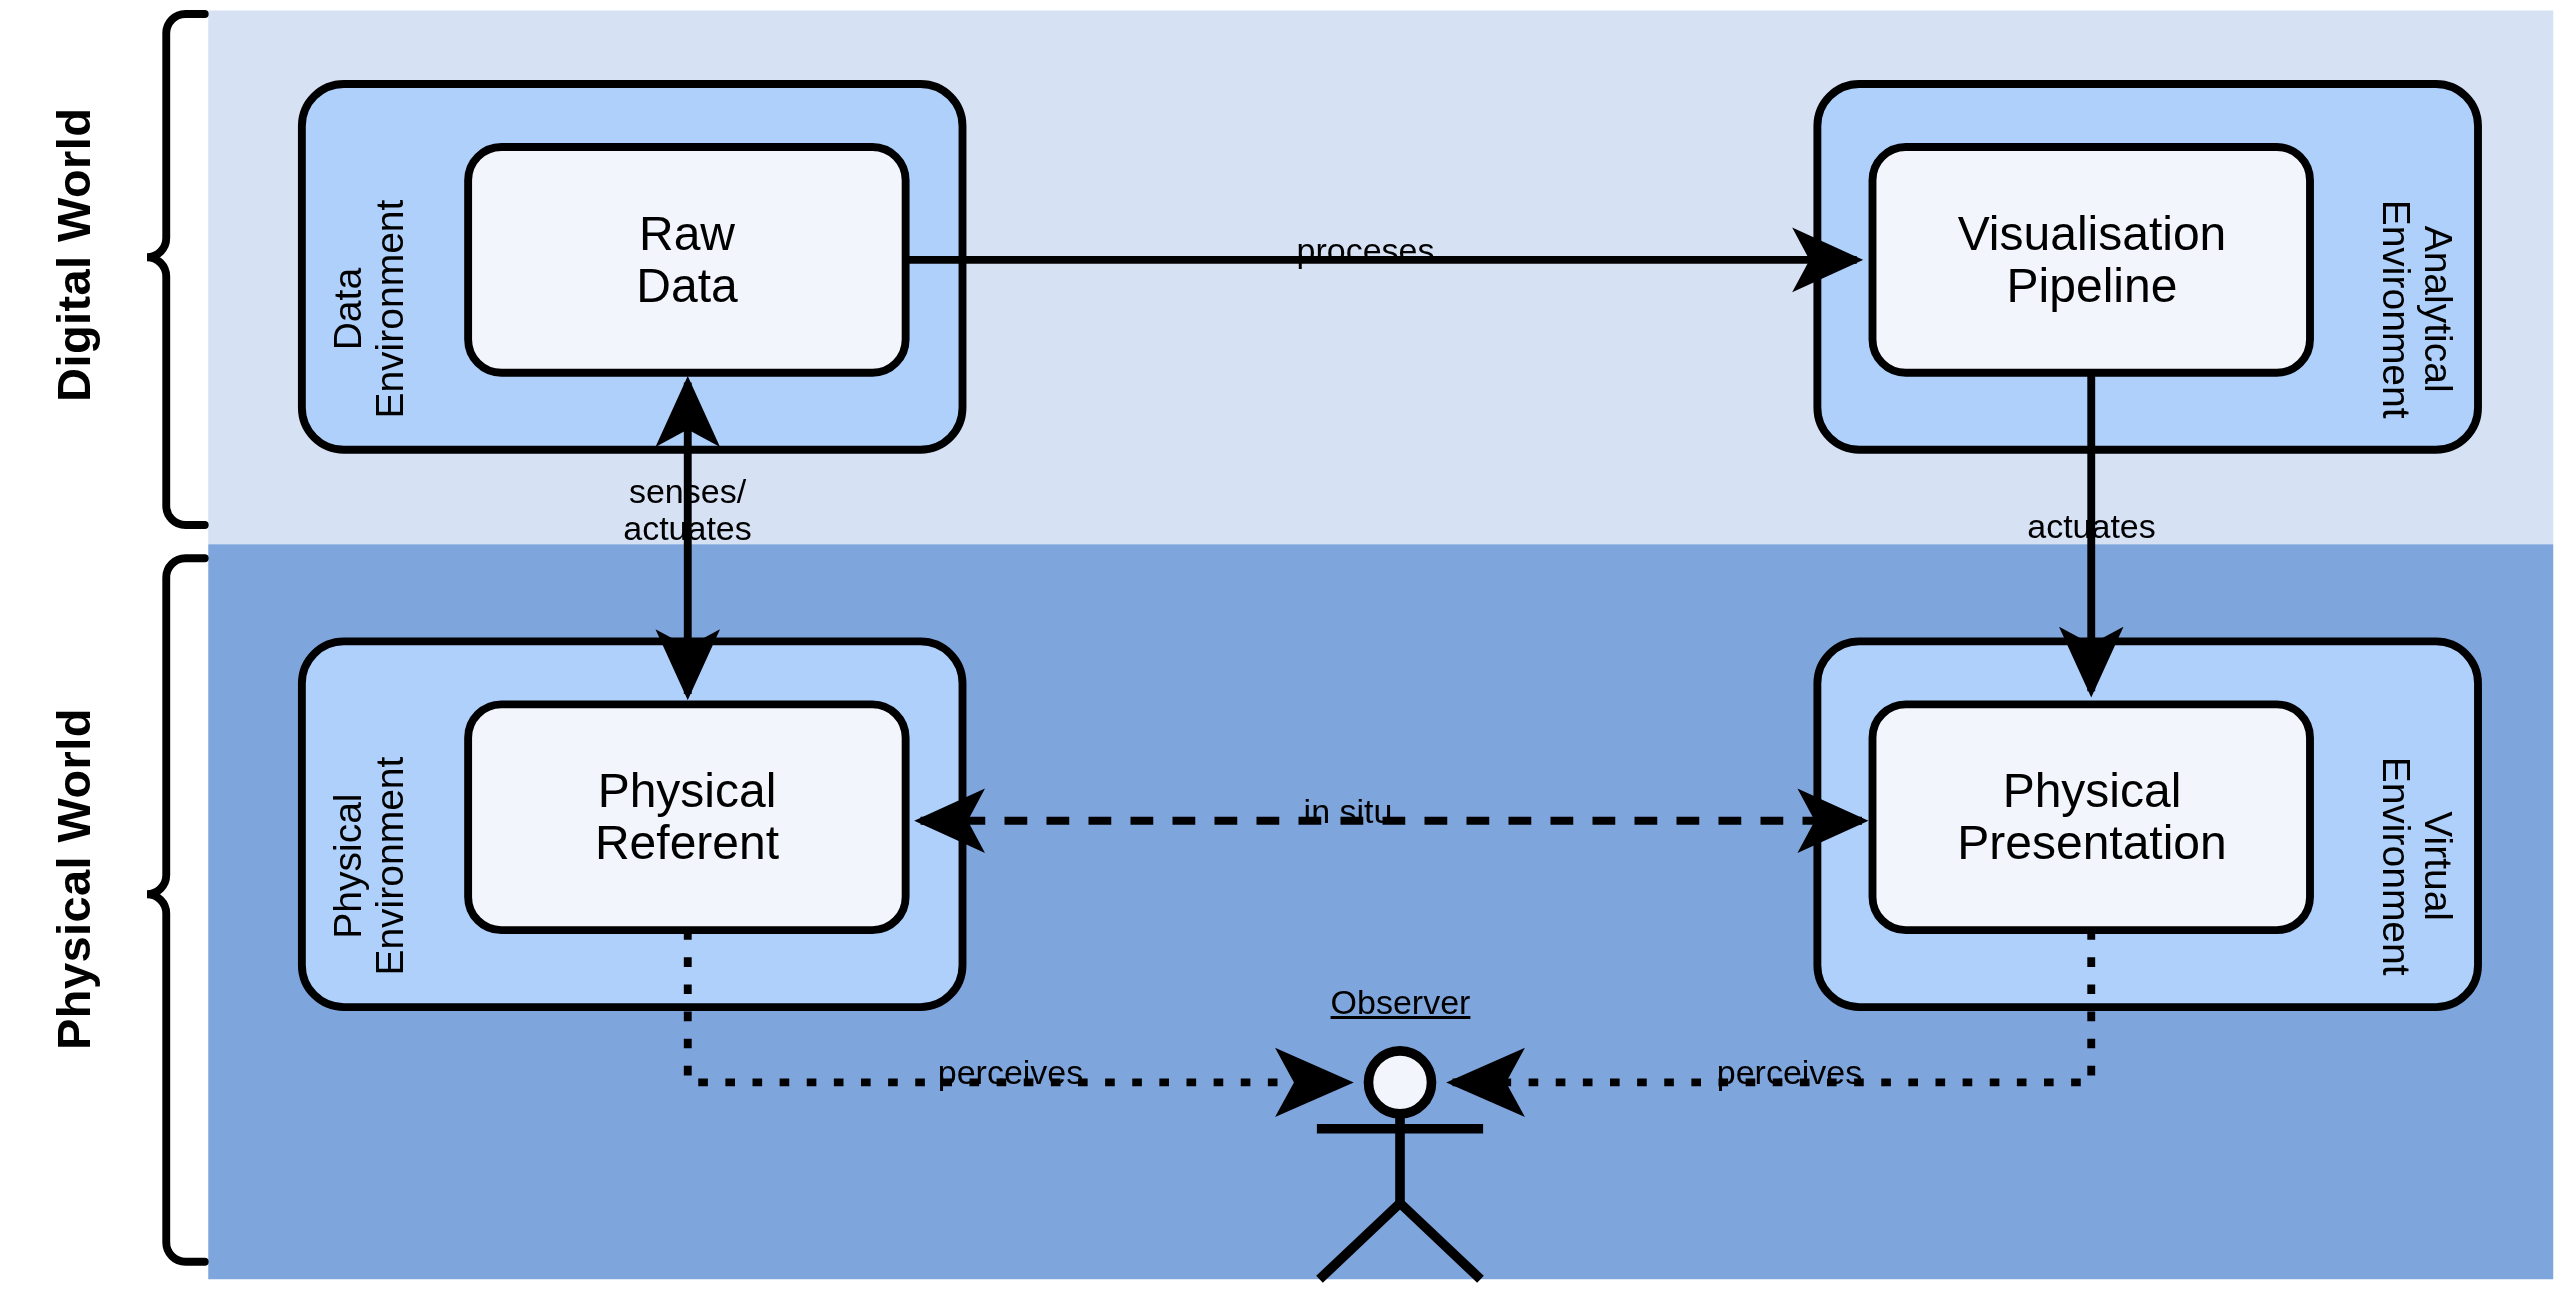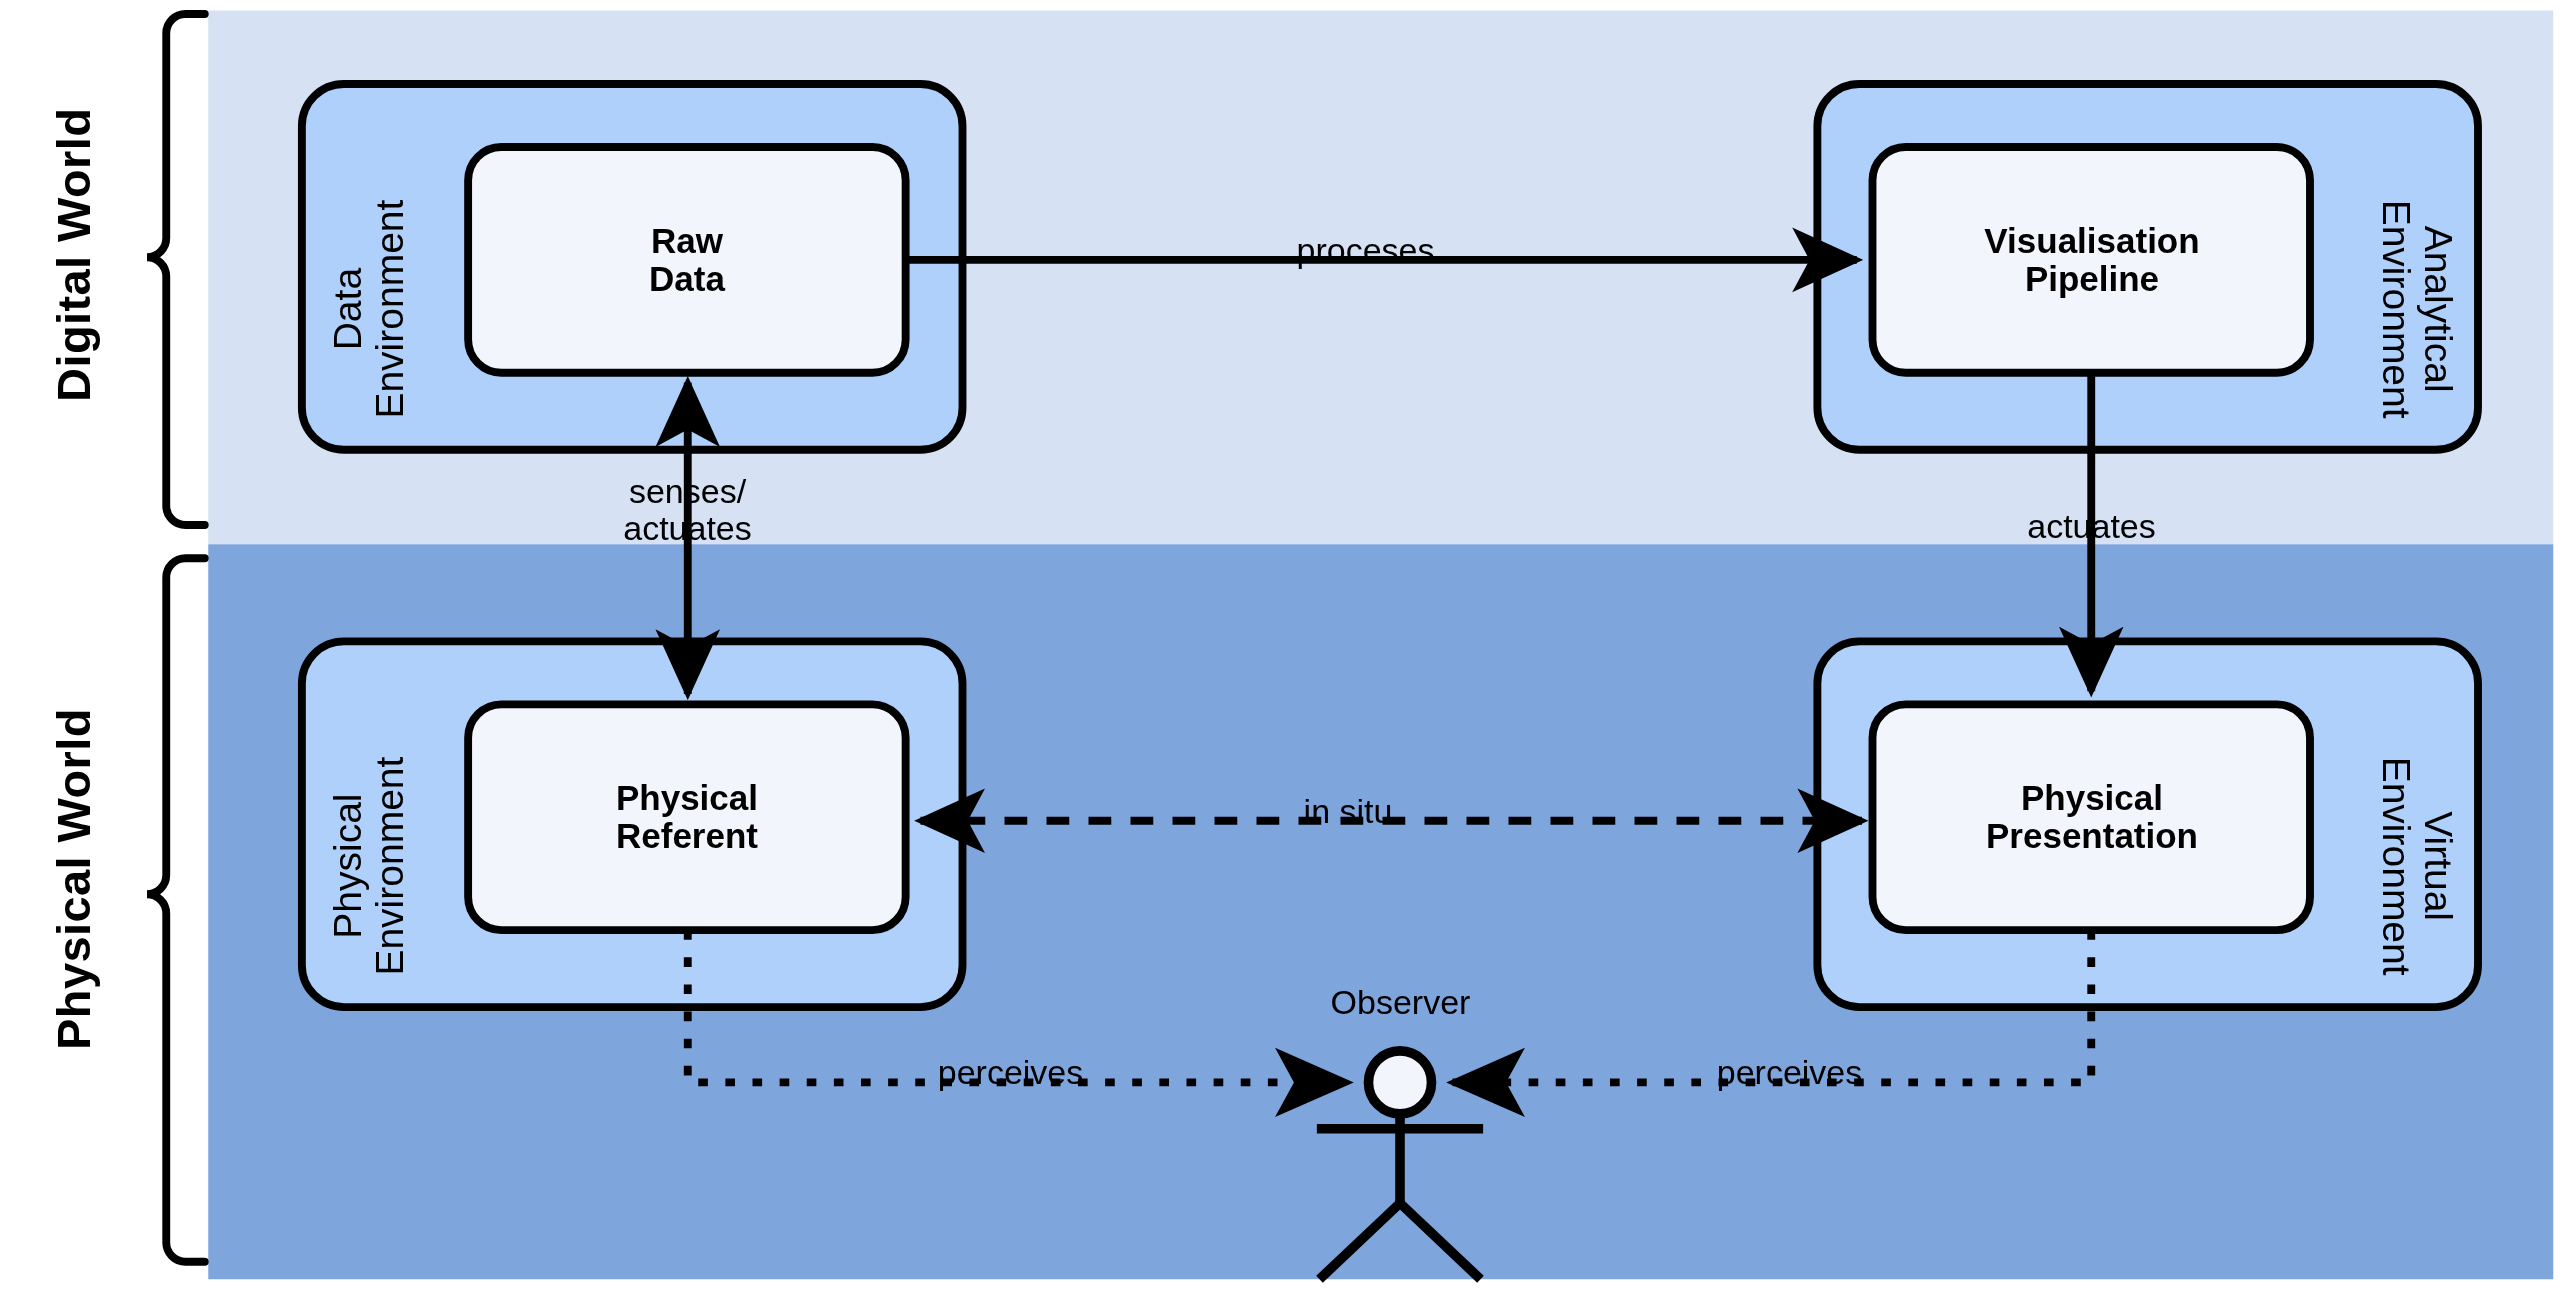--- a/index.html
+++ b/index.html
@@ -4,21 +4,21 @@
 <title>Visualisation Pipeline Diagram</title>
 <style>
   html,body{margin:0;padding:0;background:#ffffff;}
   body{font-family:"Liberation Sans",sans-serif;}
   #canvas{position:relative;width:2576px;height:1302px;background:#fff;overflow:hidden;}
   #canvas svg{position:absolute;left:0;top:0;width:2576px;height:1302px;}
 
   .lbl{position:absolute;color:#000;white-space:pre;line-height:1.08;}
   .world-label{font-weight:bold;font-size:47px;letter-spacing:0.4px;}
   .env-label{font-size:39px;}
-  .node-label{font-size:35px;text-align:center;font-weight:bold;}
+  .node-label{font-size:48px;text-align:center;}
   .edge-label{font-size:34px;text-align:center;}
   .center{display:flex;align-items:center;justify-content:center;}
 </style>
 </head>
 <body>
 
 <div id="canvas">
 
   <svg viewBox="0 0 2944 1488" xmlns="http://www.w3.org/2000/svg">
     <defs>
@@ -113,16 +113,16 @@
   <div class="lbl edge-label" style="left:1934px;top:508px;width:315px;">actuates</div>
 
   <div class="lbl edge-label" style="left:530px;top:473px;width:315px;">senses/<br>actuates</div>
 
   <div class="lbl edge-label" style="left:1234px;top:793px;width:228px;">in situ</div>
 
   <div class="lbl edge-label" style="left:879px;top:1054px;width:263px;">perceives</div>
 
   <div class="lbl edge-label" style="left:1658px;top:1054px;width:263px;">perceives</div>
 
-  <div class="lbl edge-label" style="left:1269px;top:984px;width:263px;">Observer</div>
+  <div class="lbl edge-label" style="left:1269px;top:984px;width:263px;text-decoration:underline;">Observer</div>
 
 </div>
 
 
 </body></html>

